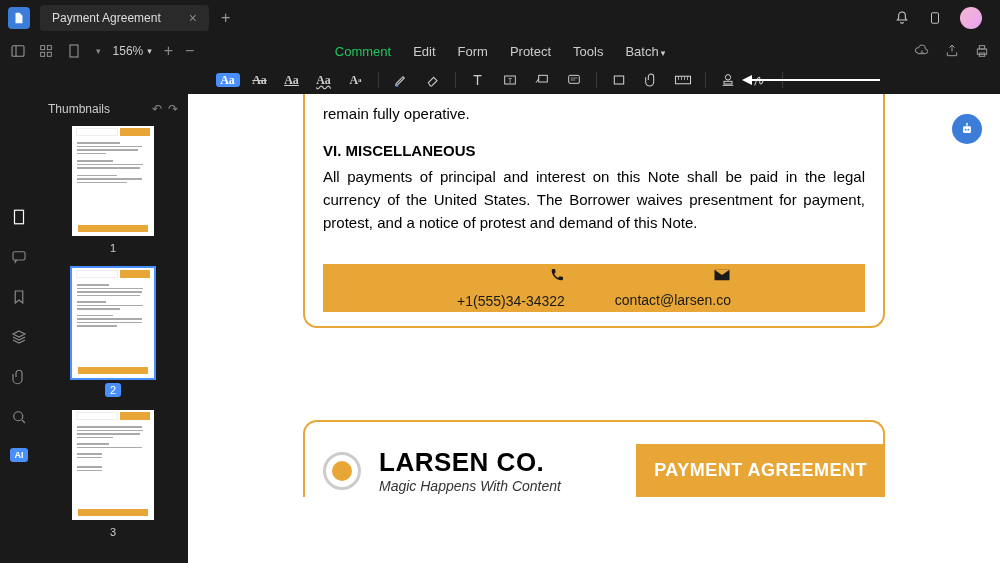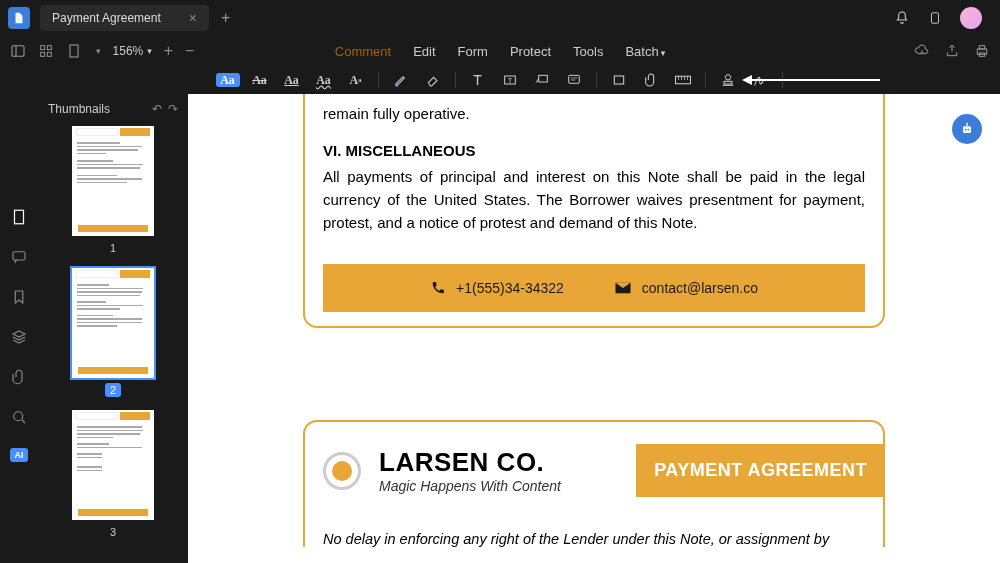--- a/index.html
+++ b/index.html
@@ -61,21 +61,21 @@
 .menu {
   position: absolute;
   left: 50%;
   transform: translateX(-50%);
   display: flex;
   gap: 22px;
 }
 .menu-item {
   color: #ccc; font-size: 13px; cursor: pointer;
 }
-.menu-item.active { color: #a16207; }
+.menu-item.active { color: #22c55e; }
 .tb1-right {
   margin-left: auto; display: flex; gap: 14px;
 }
 .toolbar2 {
   height: 28px;
   display: flex;
   align-items: center;
   justify-content: center;
   gap: 8px;
   padding: 0 10px;
@@ -208,22 +208,22 @@
 .contact-band {
   background: #e8a636;
   height: 48px;
   margin-top: 30px;
   display: flex;
   align-items: center;
   justify-content: center;
   gap: 50px;
 }
 .contact-item {
-  display: flex; align-items: center; gap: 10px;
-  font-size: 14px; color: #1a1a1a;
+  display: flex; align-items: flex-end; gap: 10px;
+  font-size: 14px; color: #1a1a1a; flex-direction: column;
 }
 .page2 { min-height: 160px; padding: 24px 0 0; }
 .page2-frame {
   border: 2px solid #e8a636;
   border-bottom: none;
   border-radius: 14px 14px 0 0;
   margin: 0 24px;
   padding: 22px 18px 0;
 }
 .page2-header {
@@ -562,21 +562,20 @@
         <div class="page2-header">
           <div class="logo-circle">
               <div class="logo-inner"></div>
             </div>
           <div class="brand-block">
             <h1>LARSEN CO.</h1>
             <p>Magic Happens With Content</p>
           </div>
           <div class="title-tag">PAYMENT AGREEMENT</div>
         </div>
-        <p class="page2-intro">No delay in enforcing any right of the Lender under this Note, or assignment by</p>
       </div>
     </div>
   </div>
 </div>
 
 <div class="fab">
   <svg width="16" height="16" viewBox="0 0 24 24">
     <rect x="6" y="8" width="12" height="10" rx="2" fill="#fff"></rect>
     <circle cx="10" cy="13" r="1.3" fill="#3b7dd8"></circle>
       <circle cx="14" cy="13" r="1.3" fill="#3b7dd8"></circle>

